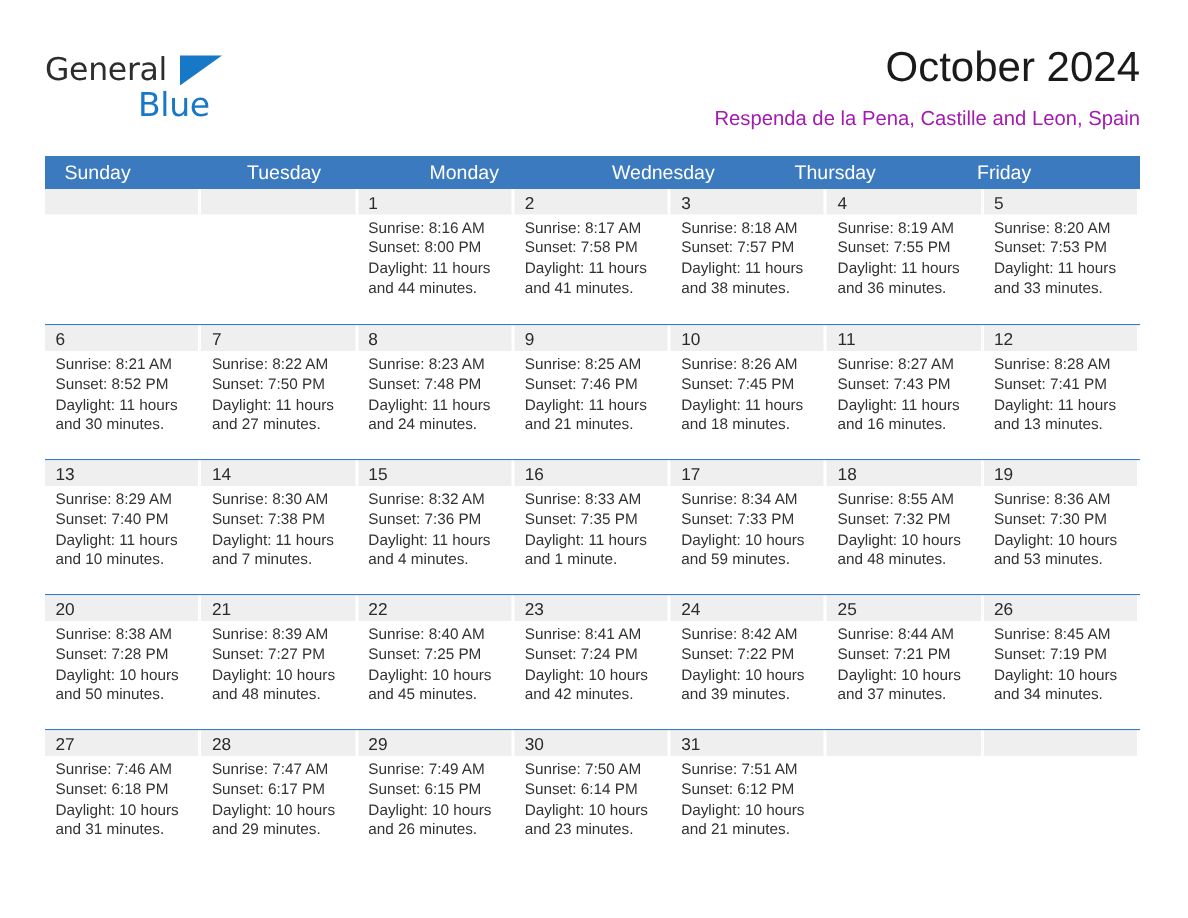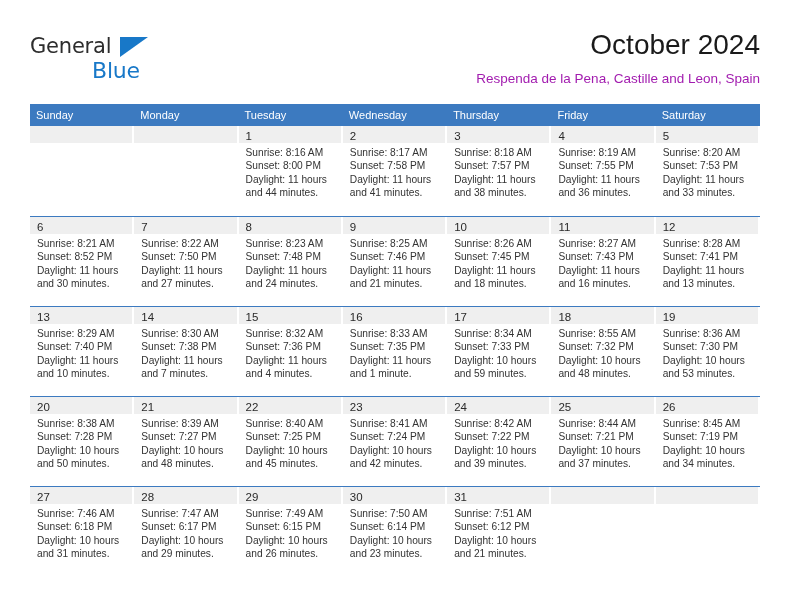--- a/index.html
+++ b/index.html
@@ -100,23 +100,23 @@
 
   .weekday-row {
     display: flex;
     background: #3c7ac0;
     height: 22px;
   }
   .weekday {
     flex: 1 1 0;
     min-width: 0;
     color: #ffffff;
-    font-size: 11px;
+    font-size: 13px;
     line-height: 22px;
-    padding-left: 6px;
+    padding-left: 13px;
     box-sizing: border-box;
     white-space: nowrap;
     overflow: hidden;
   }
 
   .week-row {
     display: flex;
     height: 90px;
     border-top: 1px solid #3c7ac0;
     box-sizing: border-box;
@@ -174,26 +174,25 @@
       <div class="cal-title">October 2024</div>
       <div class="cal-subtitle">Respenda de la Pena, Castille and Leon, Spain</div>
     </div>
 
   </div>
 
   <div class="calendar">
 
     <div class="weekday-row">
       <div class="weekday">Sunday</div>
+      <div class="weekday">Tuesday</div>
       <div class="weekday">Monday</div>
-      <div class="weekday">Tuesday</div>
       <div class="weekday">Wednesday</div>
       <div class="weekday">Thursday</div>
       <div class="weekday">Friday</div>
-      <div class="weekday">Saturday</div>
     </div>
 
     <div class="week-row first">
       <div class="day-cell empty">
         <div class="day-band"><span class="day-num"></span></div>
 
       </div>
       <div class="day-cell empty">
         <div class="day-band"><span class="day-num"></span></div>
 

